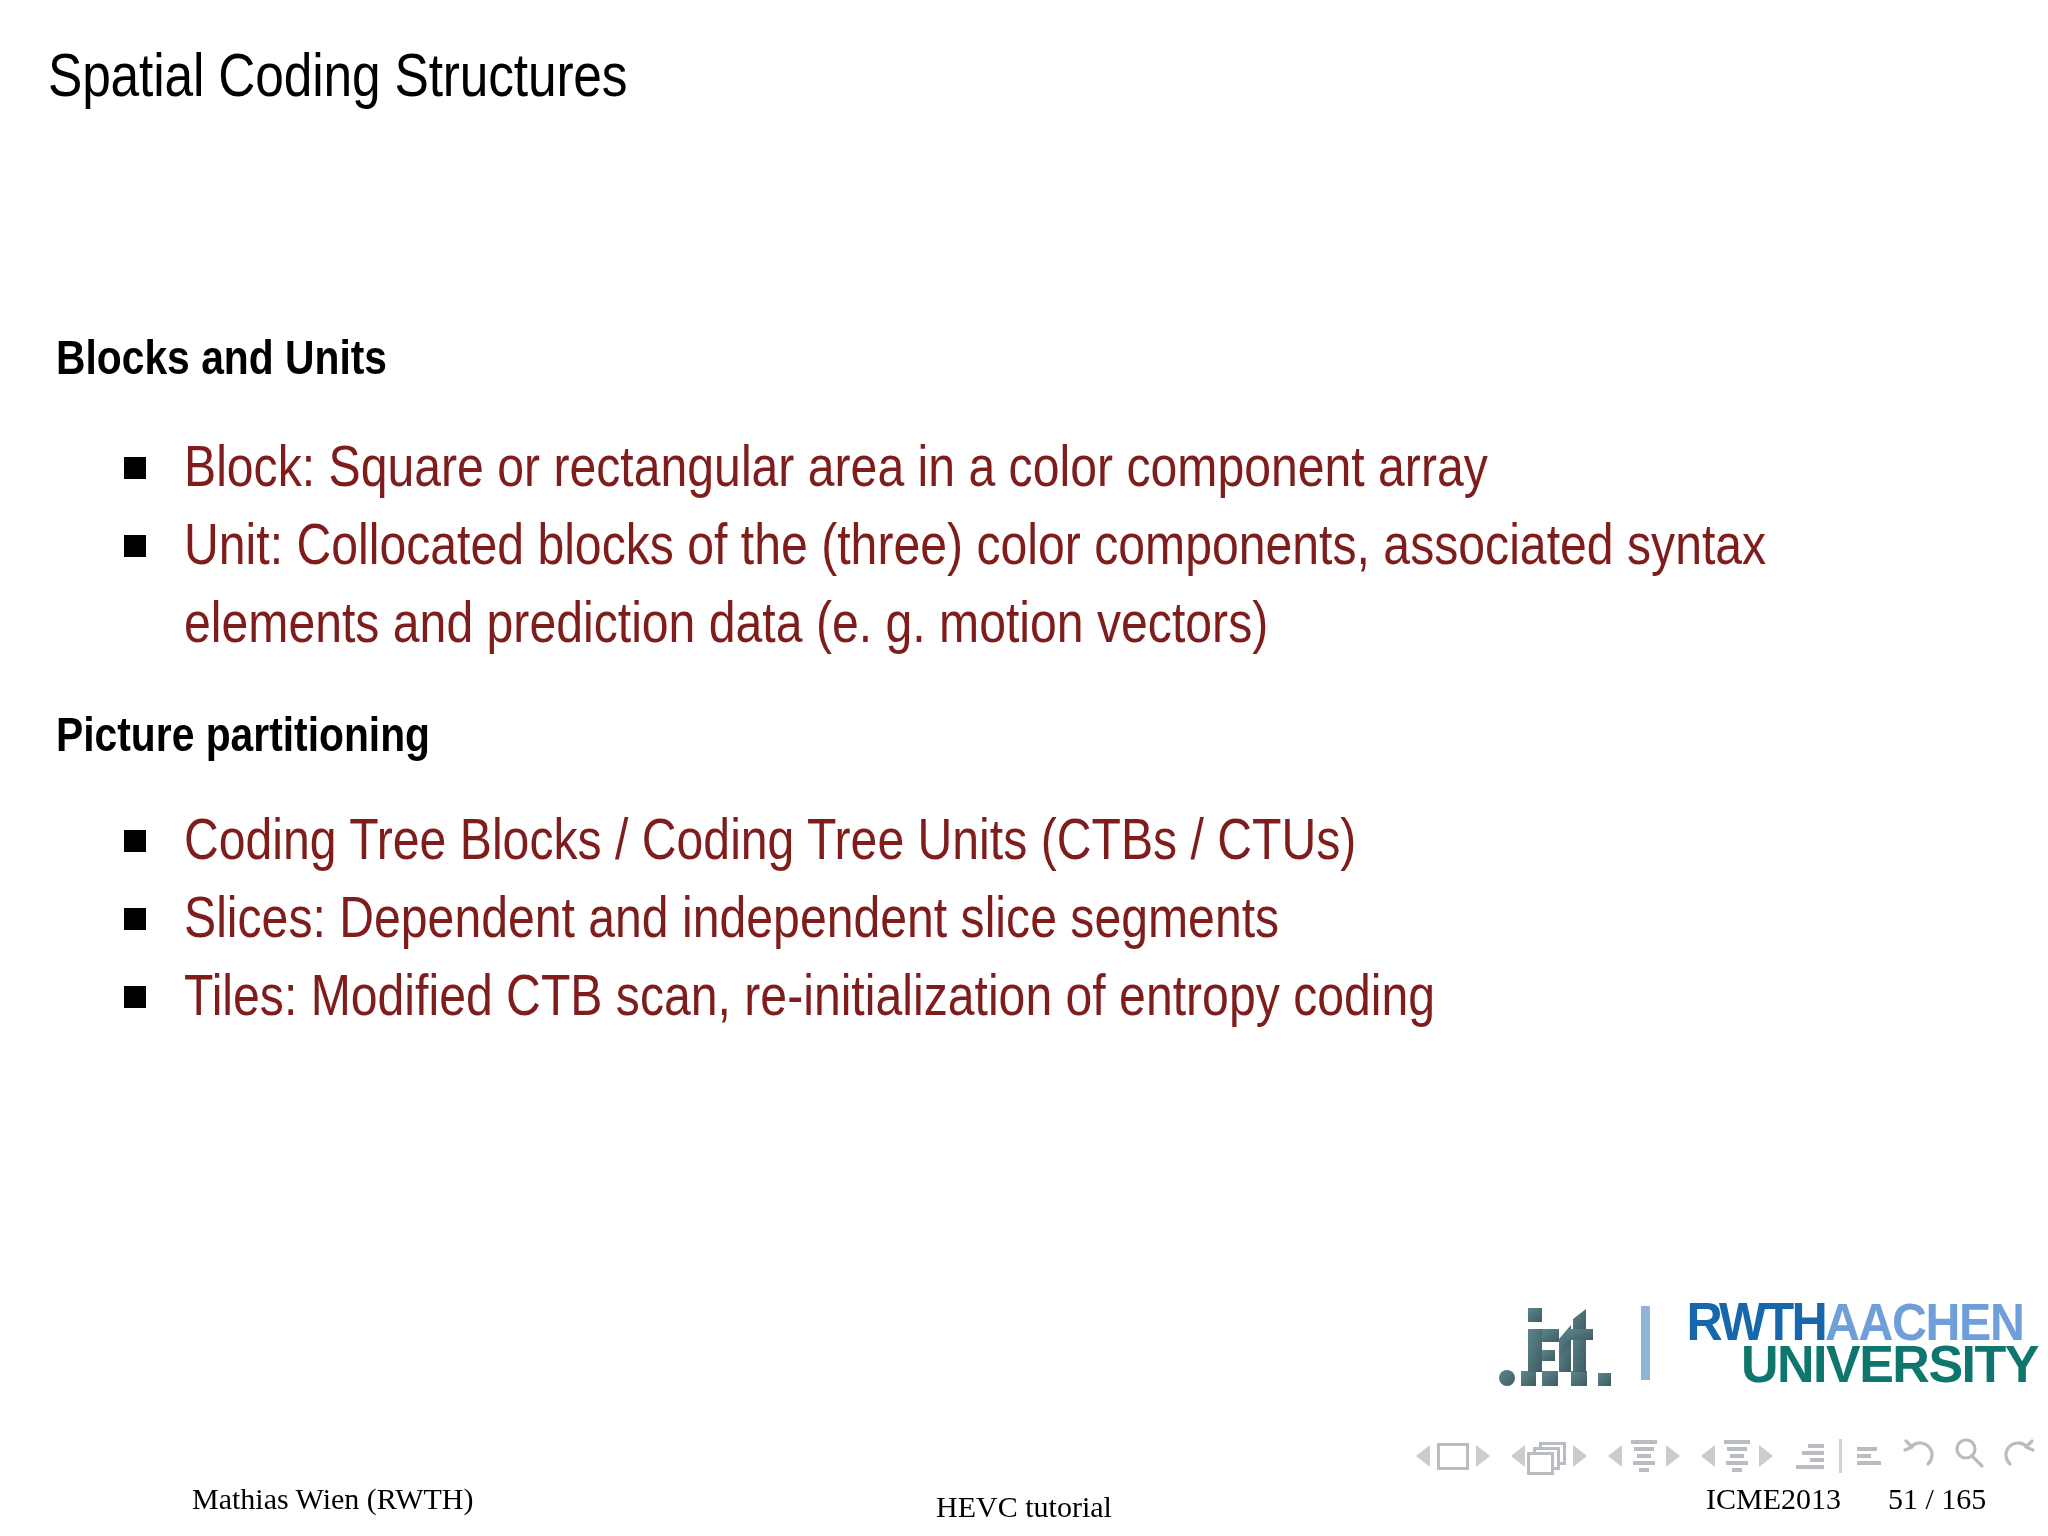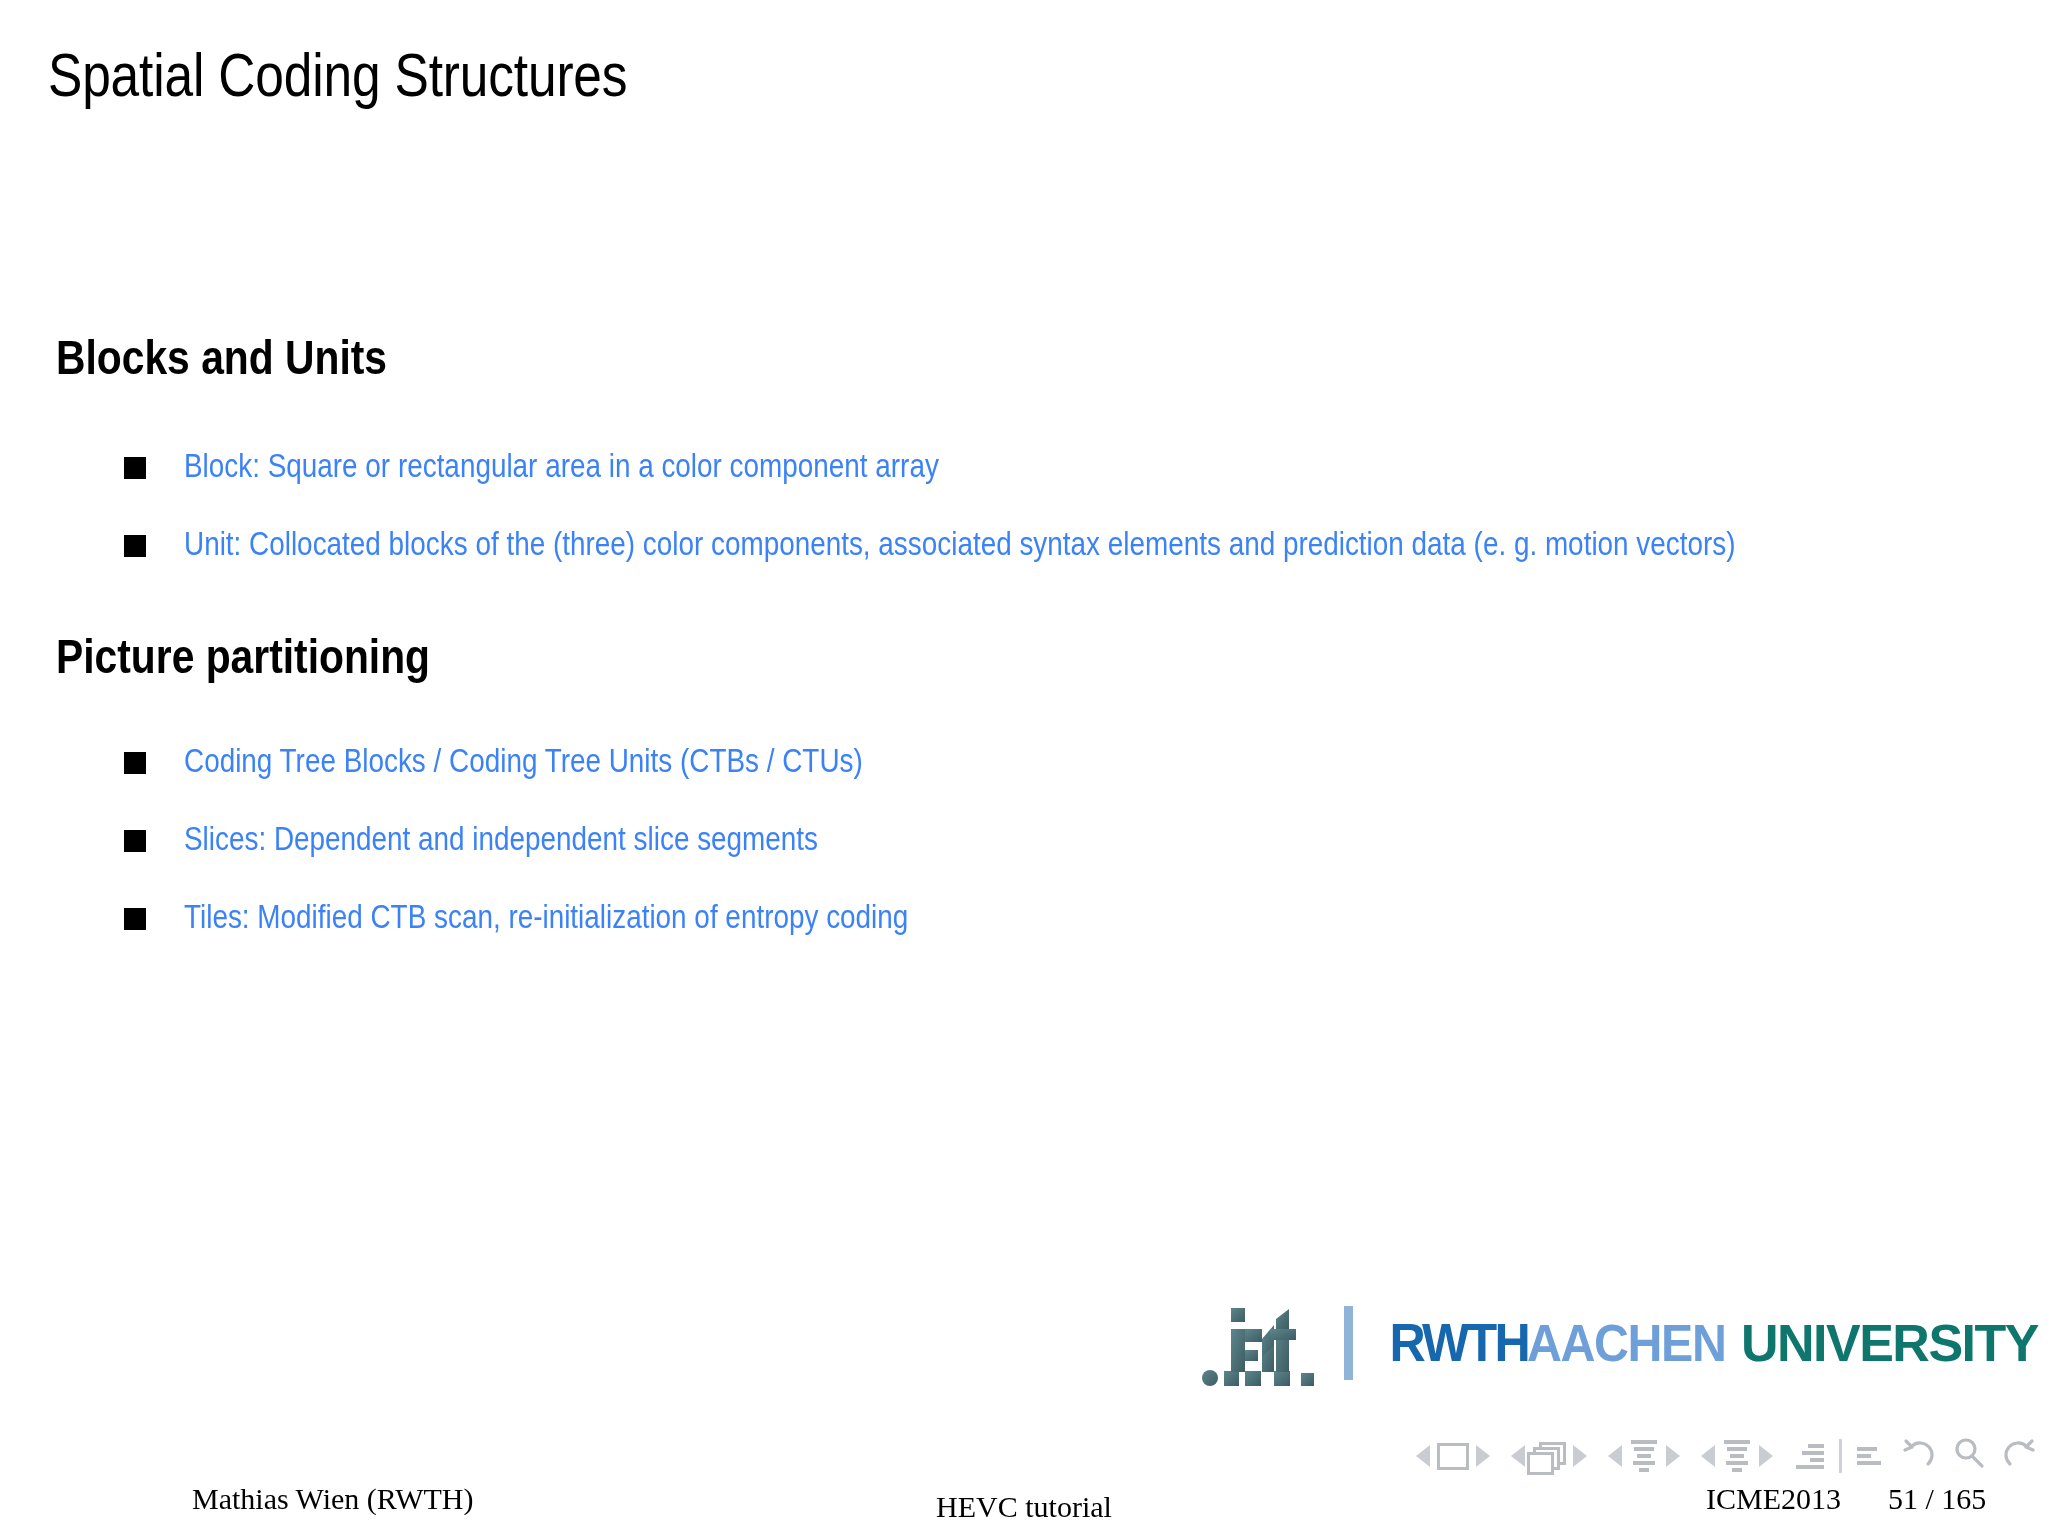--- a/index.html
+++ b/index.html
@@ -59,23 +59,23 @@
   .bullet-list {
     list-style: none;
     margin: 0;
     padding: 0;
   }
 
   .bullet-item {
     position: relative;
     margin-left: 124px;
     padding-left: 60px;
-    font-size: 33px;
+    font-size: 57px;
     line-height: 78px;
-    color: #3b82f6;
+    color: #7f1d1d;
   }
 
   .bullet-item .bullet-square {
     position: absolute;
     left: 0;
     top: 30px;
     width: 22px;
     height: 22px;
     background: #000;
   }
@@ -109,21 +109,21 @@
   }
 
   .logo-divider {
     width: 9px;
     height: 74px;
     background: #8fb4d8;
   }
 
   .rwth-logo {
     display: flex;
-    flex-direction: row;
+    flex-direction: column;
     align-items: flex-end;
     line-height: 0.88;
   }
   .rwth-line1 { white-space: nowrap; }
   .rwth-dark {
     font-size: 54px;
     font-weight: bold;
     color: #1767ae;
     letter-spacing: -3px;
     transform: scaleX(0.93);

